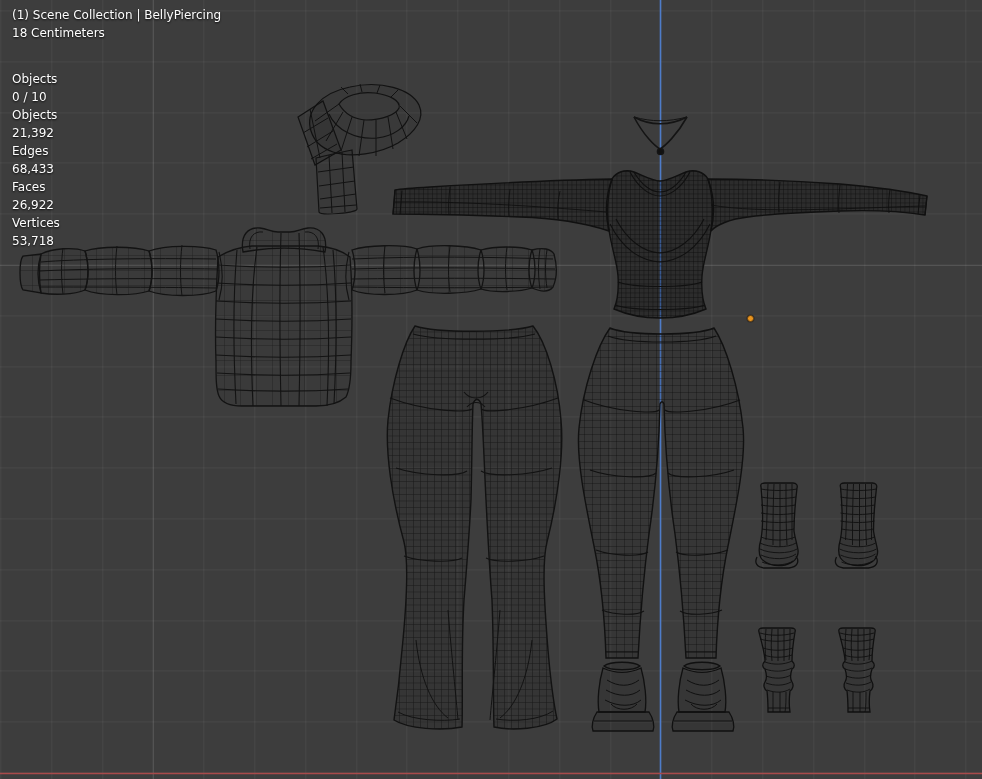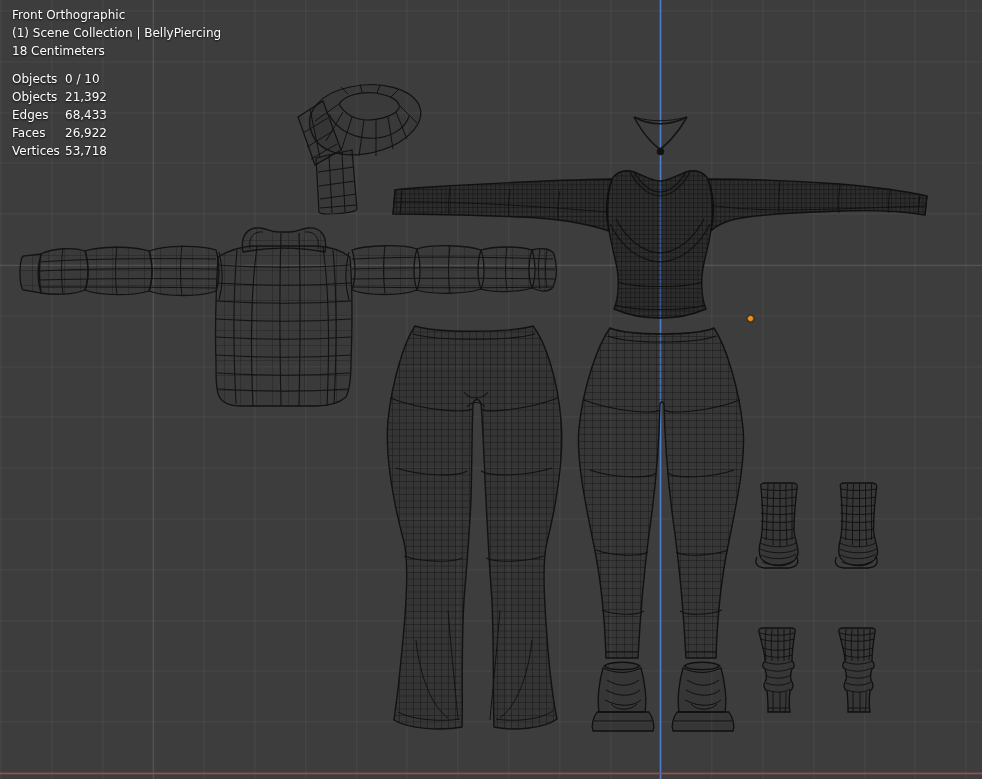--- a/index.html
+++ b/index.html
@@ -23,21 +23,21 @@
     color:#fdfdfd;font-size:12px;line-height:18px;
     text-shadow:0 1px 2px rgba(0,0,0,0.85);
     user-select:none;
   }
   .stats{
     position:absolute;left:12px;top:70px;
     color:#fdfdfd;font-size:12px;line-height:18px;
     text-shadow:0 1px 2px rgba(0,0,0,0.85);
     user-select:none;
   }
-  .stats .row{display:flex;}
+  .stats .row{display:flex;flex-direction:column;}
   .stats .lbl{width:53px;}
   .stats .val{}
 </style>
 </head>
 <body>
 
 <div class="viewport">
 
   <div class="major-v" style="left:152.5px"></div>
   <div class="major-h" style="top:264.5px"></div>
@@ -188,21 +188,20 @@
     <use href="#warmer"></use>
     <use href="#warmer" transform="translate(80,0)"></use>
 
     <g>
       <circle cx="750.5" cy="318.5" r="4" fill="#2a2a2a"></circle>
       <circle cx="750.5" cy="318.5" r="3" fill="#e8941f" stroke="#5a3a10" stroke-width="0.8"></circle>
     </g>
   </svg>
 
   <div class="overlay">
-    <div>Front Orthographic</div>
     <div>(1) Scene Collection | BellyPiercing</div>
     <div>18 Centimeters</div>
   </div>
 
   <div class="stats">
     <div class="row">
       <span class="lbl">Objects</span>
       <span class="val">0 / 10</span>
     </div>
     <div class="row">

